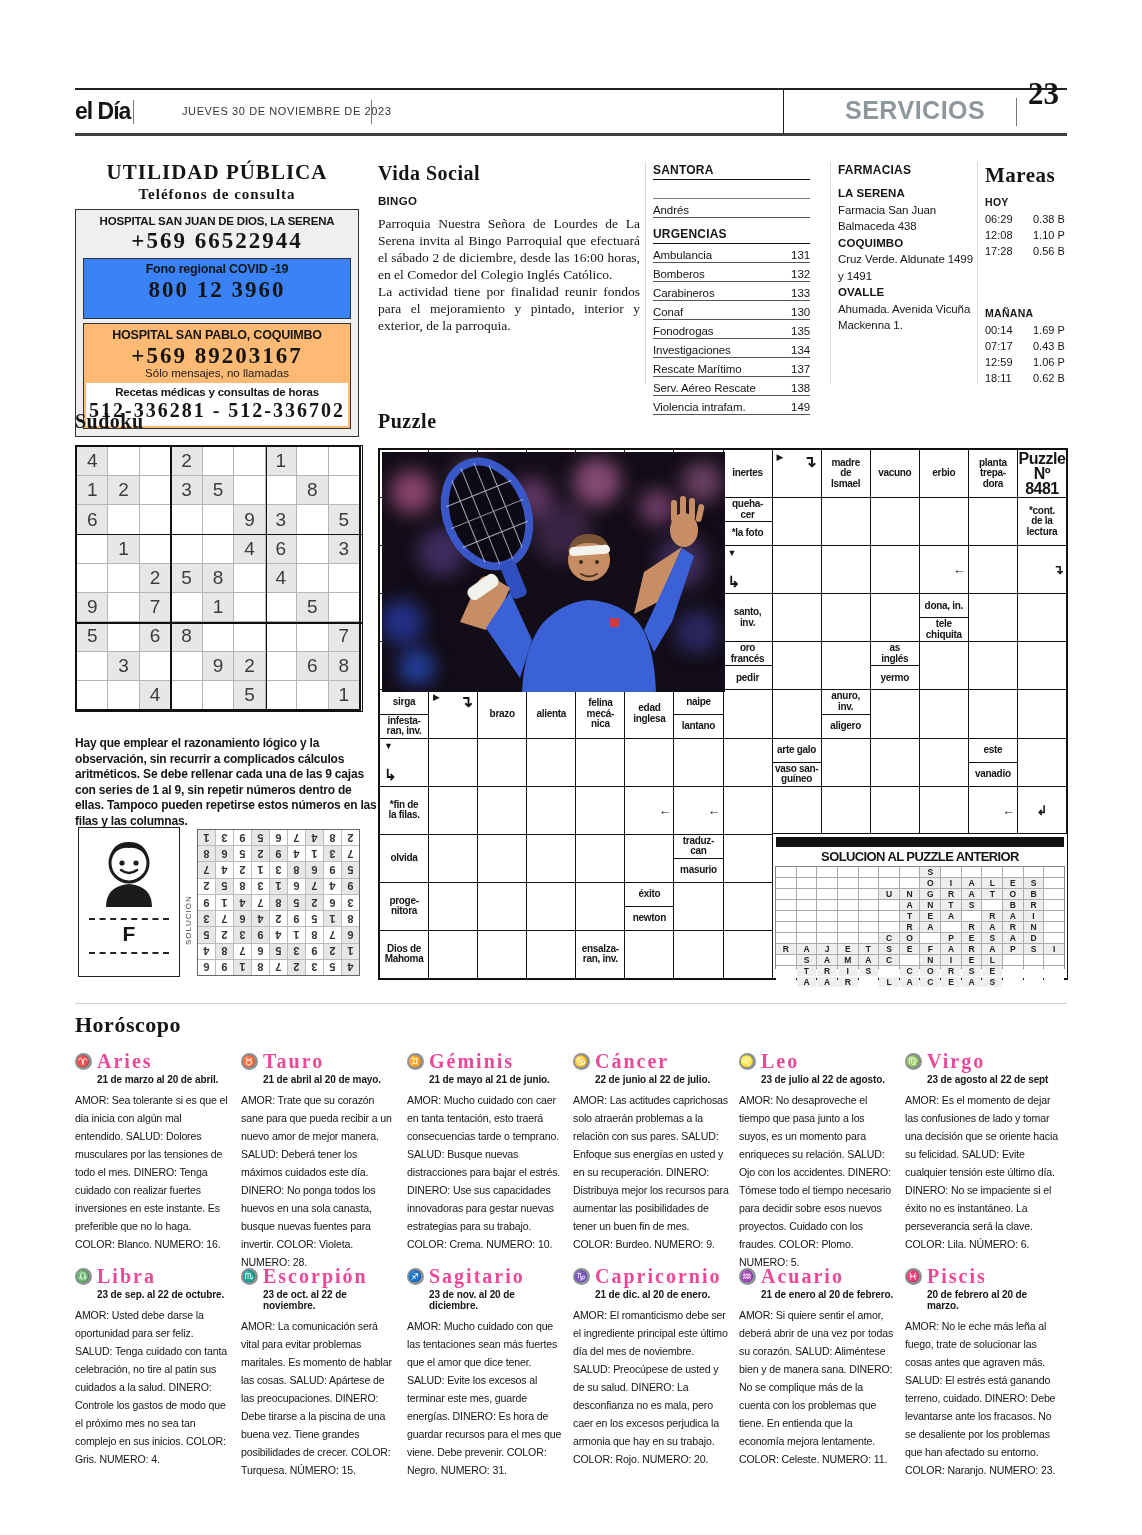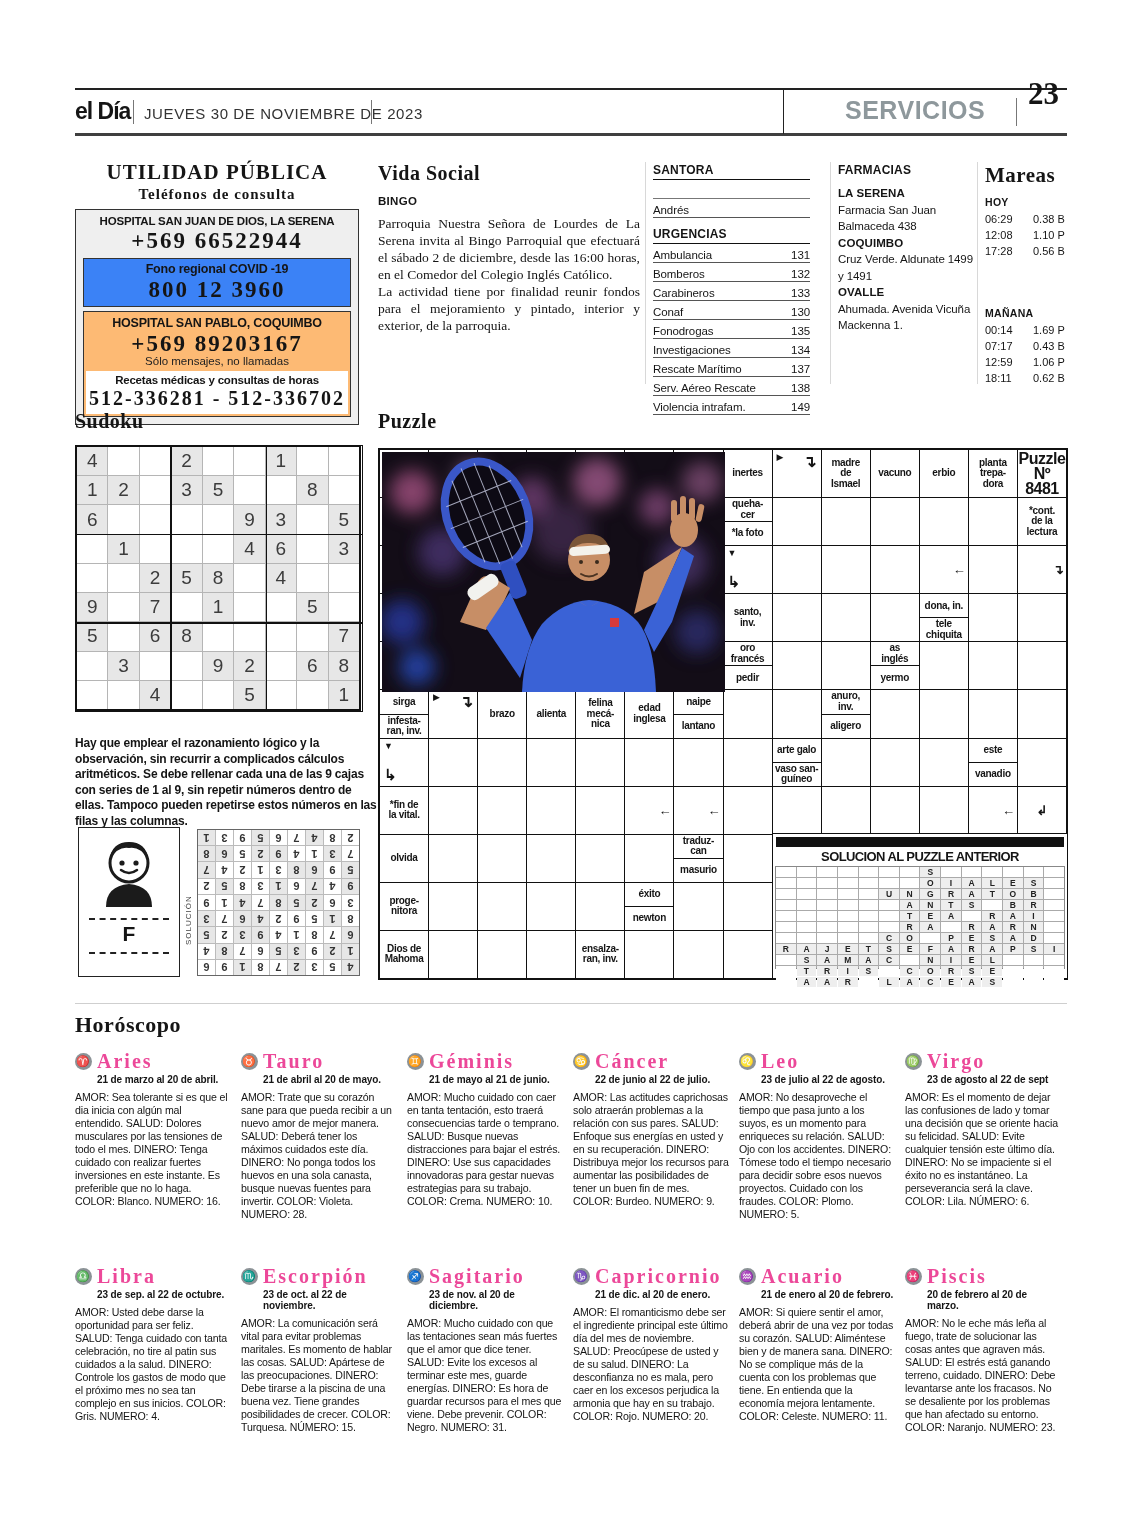--- a/index.html
+++ b/index.html
@@ -4,21 +4,21 @@
 <style>
   html,body{margin:0;padding:0;background:#888;}
   .page{position:relative;width:1142px;height:1535px;background:#fff;margin:0 auto;
         font-family:"Liberation Sans",sans-serif;color:#151515;overflow:hidden;}
   .abs{position:absolute;}
   .serif{font-family:"Liberation Serif","DejaVu Serif",serif;}
 
   
   .rule{position:absolute;background:#222;}
   .hdr-logo{font-weight:900;font-size:23px;letter-spacing:-1px;}
-  .hdr-date{font-size:15px;letter-spacing:.6px;color:#333;}
+  .hdr-date{font-size:11px;letter-spacing:.6px;color:#333;margin-left:38px;}
   .hdr-bar{width:1px;background:#777;}
   .hdr-section{font-weight:bold;font-size:25px;color:#8e989c;letter-spacing:.5px;}
   .hdr-page{font-size:31px;font-weight:bold;}
 
   
   .vhair{position:absolute;width:1px;background:#d8d8d8;}
 
   .util{width:284px;text-align:center;}
   .util-title{font-size:21px;font-weight:bold;letter-spacing:1px;}
   .util-sub{font-size:15px;font-weight:bold;letter-spacing:1px;margin-top:1px;}
@@ -95,21 +95,21 @@
   
   .hsec-rule{position:absolute;height:1px;background:#cfcfcf;}
   .hrow{position:absolute;display:flex;gap:10px;}
   .hcard{width:156px;}
   .hhead{display:flex;align-items:center;gap:5px;}
   .hicon{width:17px;height:17px;border-radius:50%;background:#8b9296;color:#fff;
          display:inline-flex;align-items:center;justify-content:center;font-size:11px;flex:0 0 17px;}
   .hname{font-family:"Liberation Serif","DejaVu Serif",serif;font-weight:bold;font-size:20px;
          letter-spacing:2px;color:#ec4899;}
   .hdates{font-size:10px;font-weight:bold;letter-spacing:-.1px;margin:1px 0 6px 22px;}
-  .hbody{font-size:10.6px;line-height:13px;letter-spacing:-.15px;}
+  .hbody{font-size:10.6px;line-height:18px;letter-spacing:-.15px;}
 </style>
 </head>
 <body>
 
 <div class="page">
 
   <div class="rule" style="left:75px;top:88px;width:992px;height:2px;"></div>
   <div class="rule" style="left:75px;top:133px;width:992px;height:3px;background:#3f3f3f;"></div>
   <div class="abs" style="left:783px;top:88px;width:1px;height:46px;background:#222;"></div>
 
@@ -127,21 +127,21 @@
   <div class="vhair" style="left:977px;top:162px;height:222px;"></div>
 
   <div class="abs util serif" style="left:75px;top:160px;">
     <div class="util-title">UTILIDAD PÚBLICA</div>
     <div class="util-sub">Teléfonos de consulta</div>
     <div class="util-box">
       <div class="util-name" style="font-family:'Liberation Sans',sans-serif">HOSPITAL SAN JUAN DE DIOS, LA SERENA</div>
       <div class="util-phone">+569 66522944</div>
       <div class="util-inner">
         <div class="util-name" style="font-family:'Liberation Sans',sans-serif;font-size:12.5px">Fono regional COVID -19</div>
-        <div class="util-phone" style="margin-bottom:0;">800 12 3960</div>
+        <div class="util-phone" style="margin-bottom:12px;">800 12 3960</div>
       </div>
       <div class="util-inner2">
         <div class="util-name" style="font-family:'Liberation Sans',sans-serif;font-size:12.5px">HOSPITAL SAN PABLO, COQUIMBO</div>
         <div class="util-phone" style="margin-bottom:0;">+569 89203167</div>
         <div class="util-note" style="font-family:'Liberation Sans',sans-serif">Sólo mensajes, no llamadas</div>
         <div class="util-white">
           <div class="util-name" style="font-family:'Liberation Sans',sans-serif">Recetas médicas y consultas de horas</div>
           <div class="util-phone" style="font-size:20px;margin-bottom:2px;">512-336281   -   512-336702</div>
         </div>
       </div>
@@ -594,21 +594,21 @@
       </div>
       <div class="xw-cell"></div>
       <div class="xw-cell"></div>
       <div class="xw-cell"></div>
       <div class="xw-cell xw-split">
         <div>este</div>
         <div>vanadio</div>
       </div>
       <div class="xw-cell"></div>
       <div class="xw-cell xw-clue">*fin de
-la vital.</div>
+la filas.</div>
       <div class="xw-cell"></div>
       <div class="xw-cell"></div>
       <div class="xw-cell"></div>
       <div class="xw-cell"></div>
       <div class="xw-cell xw-arrow pos-right">←</div>
       <div class="xw-cell xw-arrow pos-right">←</div>
       <div class="xw-cell"></div>
       <div class="xw-cell"></div>
       <div class="xw-cell"></div>
       <div class="xw-cell"></div>

